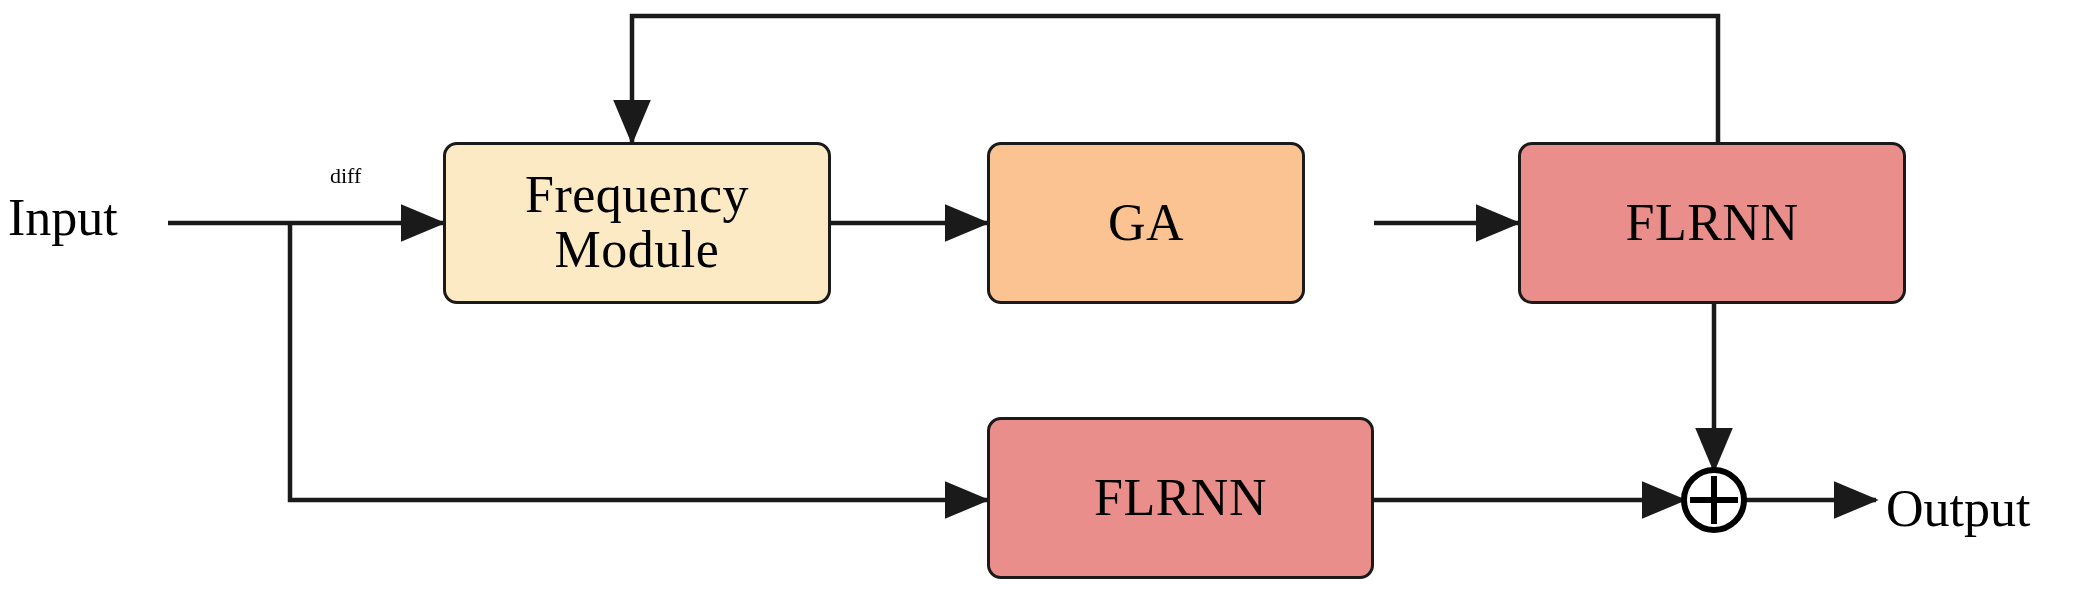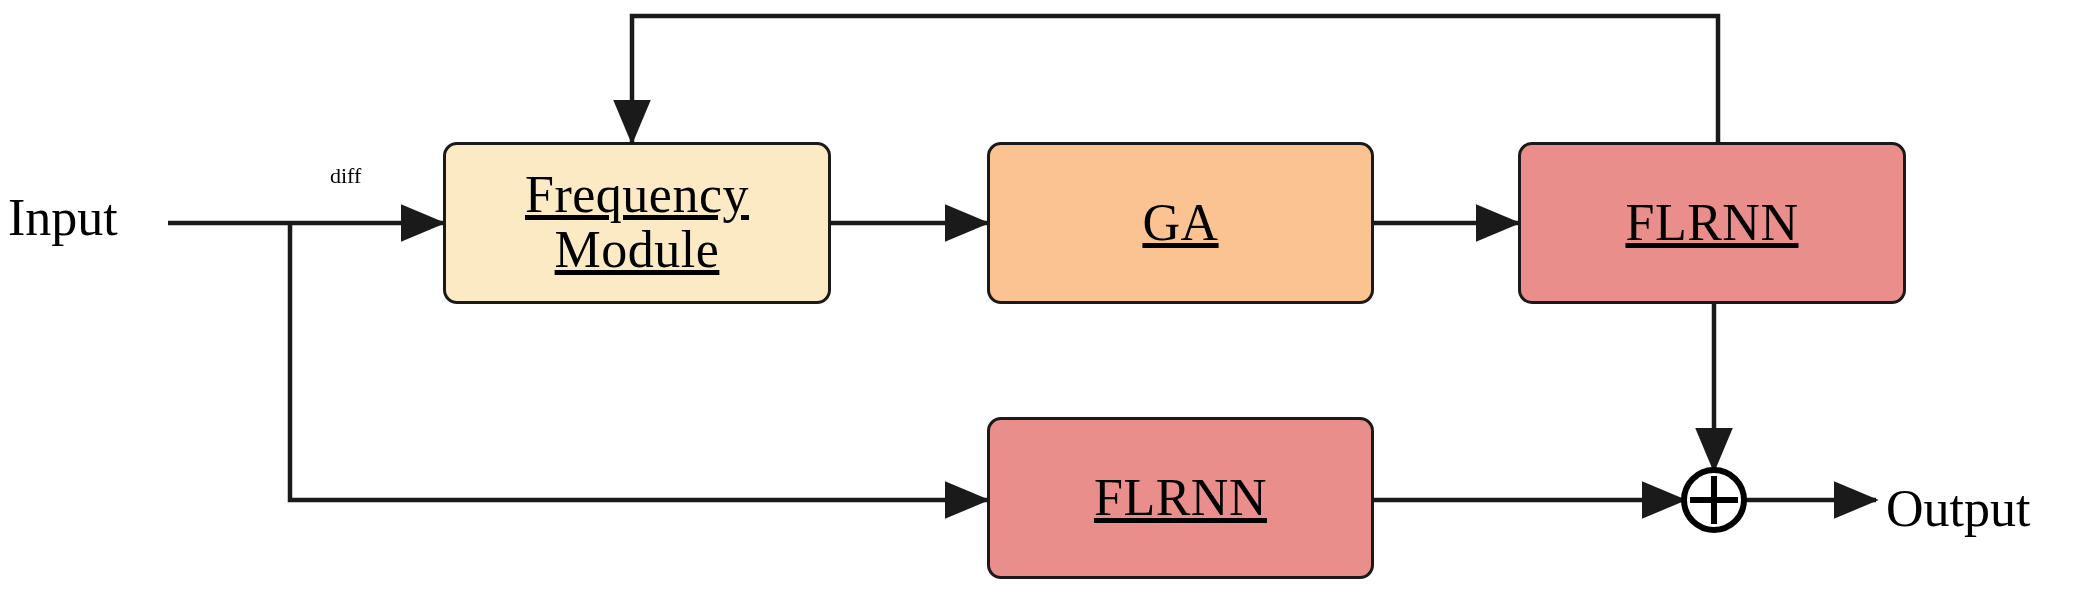--- a/index.html
+++ b/index.html
@@ -31,21 +31,20 @@
     border-radius: 14px;
     display: flex;
     align-items: center;
     justify-content: center;
     text-align: center;
     color: #000000;
     font-family: "Liberation Serif", "DejaVu Serif", serif;
     font-size: 52px;
     line-height: 1.05;
     letter-spacing: 0.5px;
-    text-decoration: underline;
   }
   .node-box .node-label {
     display: block;
     white-space: pre-line;
   }
   .plain-text {
     position: absolute;
     color: #000000;
     font-family: "Liberation Serif", "DejaVu Serif", serif;
     white-space: nowrap;
@@ -108,21 +107,21 @@
 
   <div class="plain-text" id="label-output">Output</div>
 
   <div class="plain-text" id="label-diff">diff</div>
 
   <div class="node-box" id="node-frequency-module" style="left:443px; top:142px; width:388px; height:162px; background:#FCEAC5;">
     <span class="node-label">Frequency
 Module</span>
   </div>
 
-  <div class="node-box" id="node-ga" style="left:987px; top:142px; width:387px; height:162px; background:#FBC392;">
+  <div class="node-box" id="node-ga" style="left:987px; top:142px; width:318px; height:162px; background:#FBC392;">
     <span class="node-label">GA</span>
   </div>
 
   <div class="node-box" id="node-flrnn-top" style="left:1518px; top:142px; width:388px; height:162px; background:#E98E8A;">
     <span class="node-label">FLRNN</span>
   </div>
 
   <div class="node-box" id="node-flrnn-bottom" style="left:987px; top:417px; width:387px; height:162px; background:#E98E8A;">
     <span class="node-label">FLRNN</span>
   </div>

